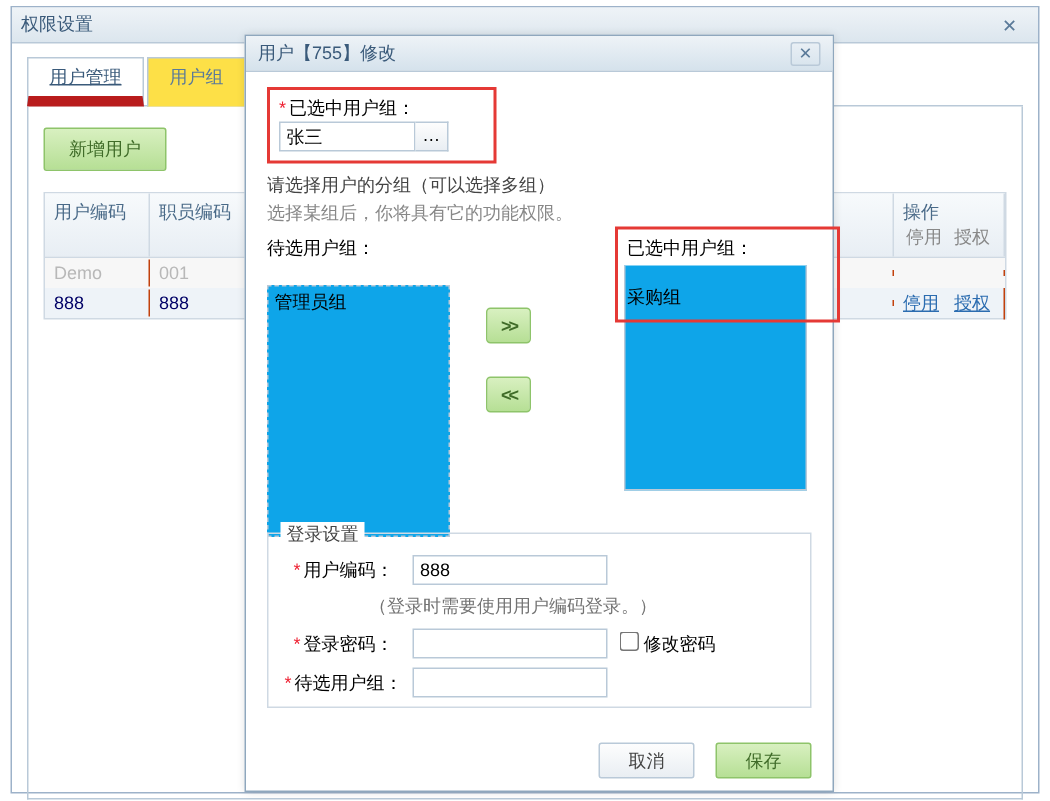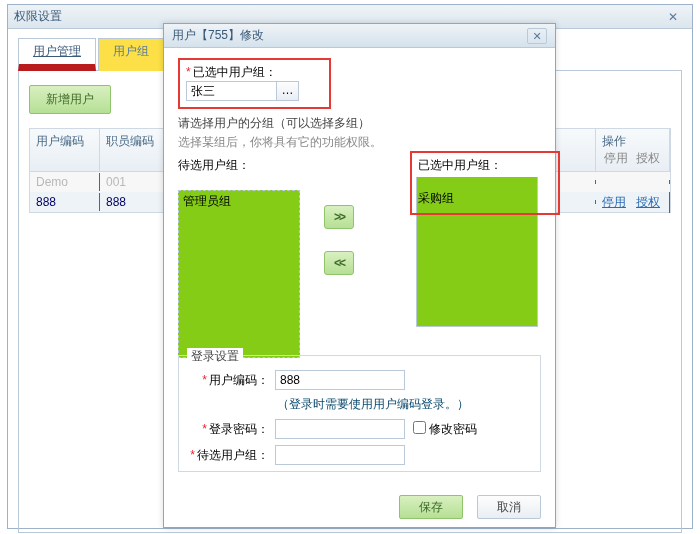--- a/index.html
+++ b/index.html
@@ -33,44 +33,44 @@
 
 
 .modal { position: absolute; left: 163px; top: 23px; width: 393px; height: 505px; border: 1px solid #8fa7bd; background: #fff; box-shadow: 0 0 6px rgba(0,0,0,.15); z-index: 10; }
 .modal-titlebar { height: 24px; background: linear-gradient(#eef3f7,#d5e2ec); border-bottom: 1px solid #b9c9d8; display: flex; align-items: center; padding: 0 8px; }
 .modal-title { color: #3a5a7a; flex:1; }
 .modal-close { width:20px; text-align:center; color:#5a7a99; cursor:pointer; border:1px solid #b9c9d8; border-radius:2px; font-size:11px; line-height:12px; padding:1px 0;}
 .modal-body { padding: 10px 14px 8px; }
 
 .star { color: #e23; margin-right: 2px; }
 .field-row { display: flex; align-items: center; margin: 6px 0; }
-.field-label { width: 80px; text-align: right; margin-right: 6px; }
+.field-label { width: 80px; text-align: center; margin-right: 6px; }
 .txt { border: 1px solid #b9c9d8; height: 20px; padding: 1px 4px; background:#fff; }
 .picker { display:flex; }
 .picker .dots { width:22px; height:20px; border:1px solid #b9c9d8; border-left:none; background:linear-gradient(#fdfdfd,#e9eef3); text-align:center; cursor:pointer; line-height:16px;}
 
 .hl { border: 2px solid #e53935; padding: 4px 6px 6px; }
 .hl1 { width: 153px; }
 .hl2 { width: 150px; position:absolute; }
 
 .hint { color:#444; margin-top:6px; }
 .hint2 { color:#888; margin-top:2px; }
 
 .lists-wrap { margin-top:6px; position:relative; height:190px; }
 .list-label { margin-bottom:16px; }
-.listbox { width:122px; height:168px; border:1px solid #b9c9d8; background:#84cc16; padding:2px 4px; overflow:auto; }
+.listbox { width:122px; height:168px; border:1px solid #b9c9d8; background:#0ea5e9; padding:2px 4px; overflow:auto; }
 .listbox.dashed { border-style:dashed; }
 .left-col { position:absolute; left:0; top:0; }
 .right-col { position:absolute; left:238px; top:0; }
 .mid-btns { position:absolute; left:146px; top:48px; display:flex; flex-direction:column; gap:22px; }
 .arrow-btn { width:30px; height:24px; border:1px solid #8ec46a; background:linear-gradient(#d8f0c0,#b6df95); color:#3f6b28; display:flex; align-items:center; justify-content:center; cursor:pointer; border-radius:3px; font-weight:bold; letter-spacing:-2px;}
 
 .fieldset { border:1px solid #cfd9e3; margin-top:8px; padding:8px 10px 0; position:relative; }
 .legend { position:absolute; top:-8px; left:8px; background:#fff; padding:0 4px; color:#444; }
-.note { color:#0c4a6e; margin-left:88px; margin-top:2px; margin-bottom:4px;}
+.note { color:#737373; margin-left:57px; margin-top:2px; margin-bottom:4px;}
 .chk { margin-left:8px; display:flex; align-items:flex-start; gap:3px;}
 
 .modal-foot { position:absolute; bottom:8px; right:14px; display:flex; gap:14px; }
 .btn { width:64px; height:24px; border:1px solid #8ec46a; background:linear-gradient(#d8f0c0,#b6df95); color:#3f6b28; border-radius:2px; cursor:pointer; display:flex; align-items:center; justify-content:center;}
 .btn.gray { border-color:#b9c9d8; background:linear-gradient(#fdfdfd,#e9eef3); color:#444; }
 </style>
 </head>
 <body>
 
 <div class="outer">
@@ -182,18 +182,18 @@
         </label>
       </div>
 
       <div class="field-row">
         <span class="field-label"><span class="star">*</span><span>待选用户组：</span></span>
         <input class="txt" type="password" style="width: 130px;" value="">
       </div>
     </div>
 
     <div class="modal-foot">
+      <div class="btn gray">取消</div>
       <div class="btn">保存</div>
-      <div class="btn gray">取消</div>
     </div>
 
   </div>
 </div>
 
 </body></html>

